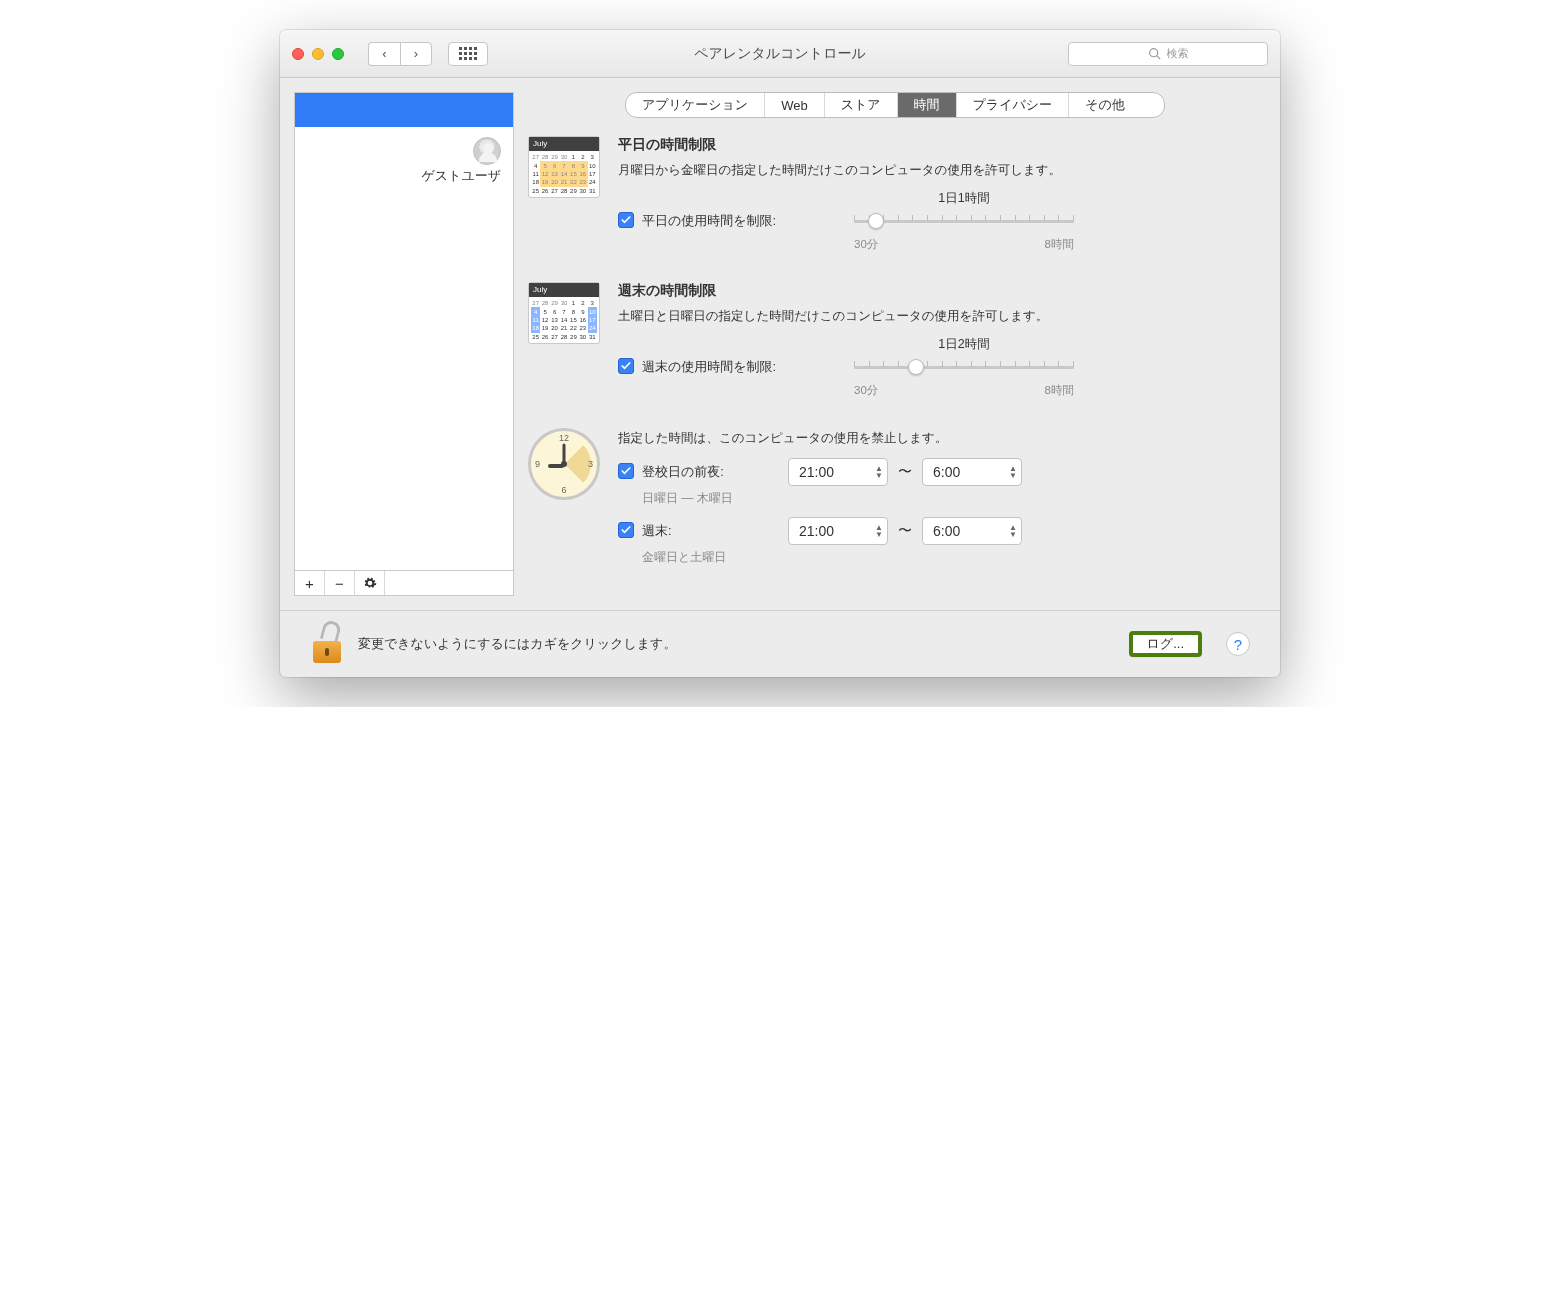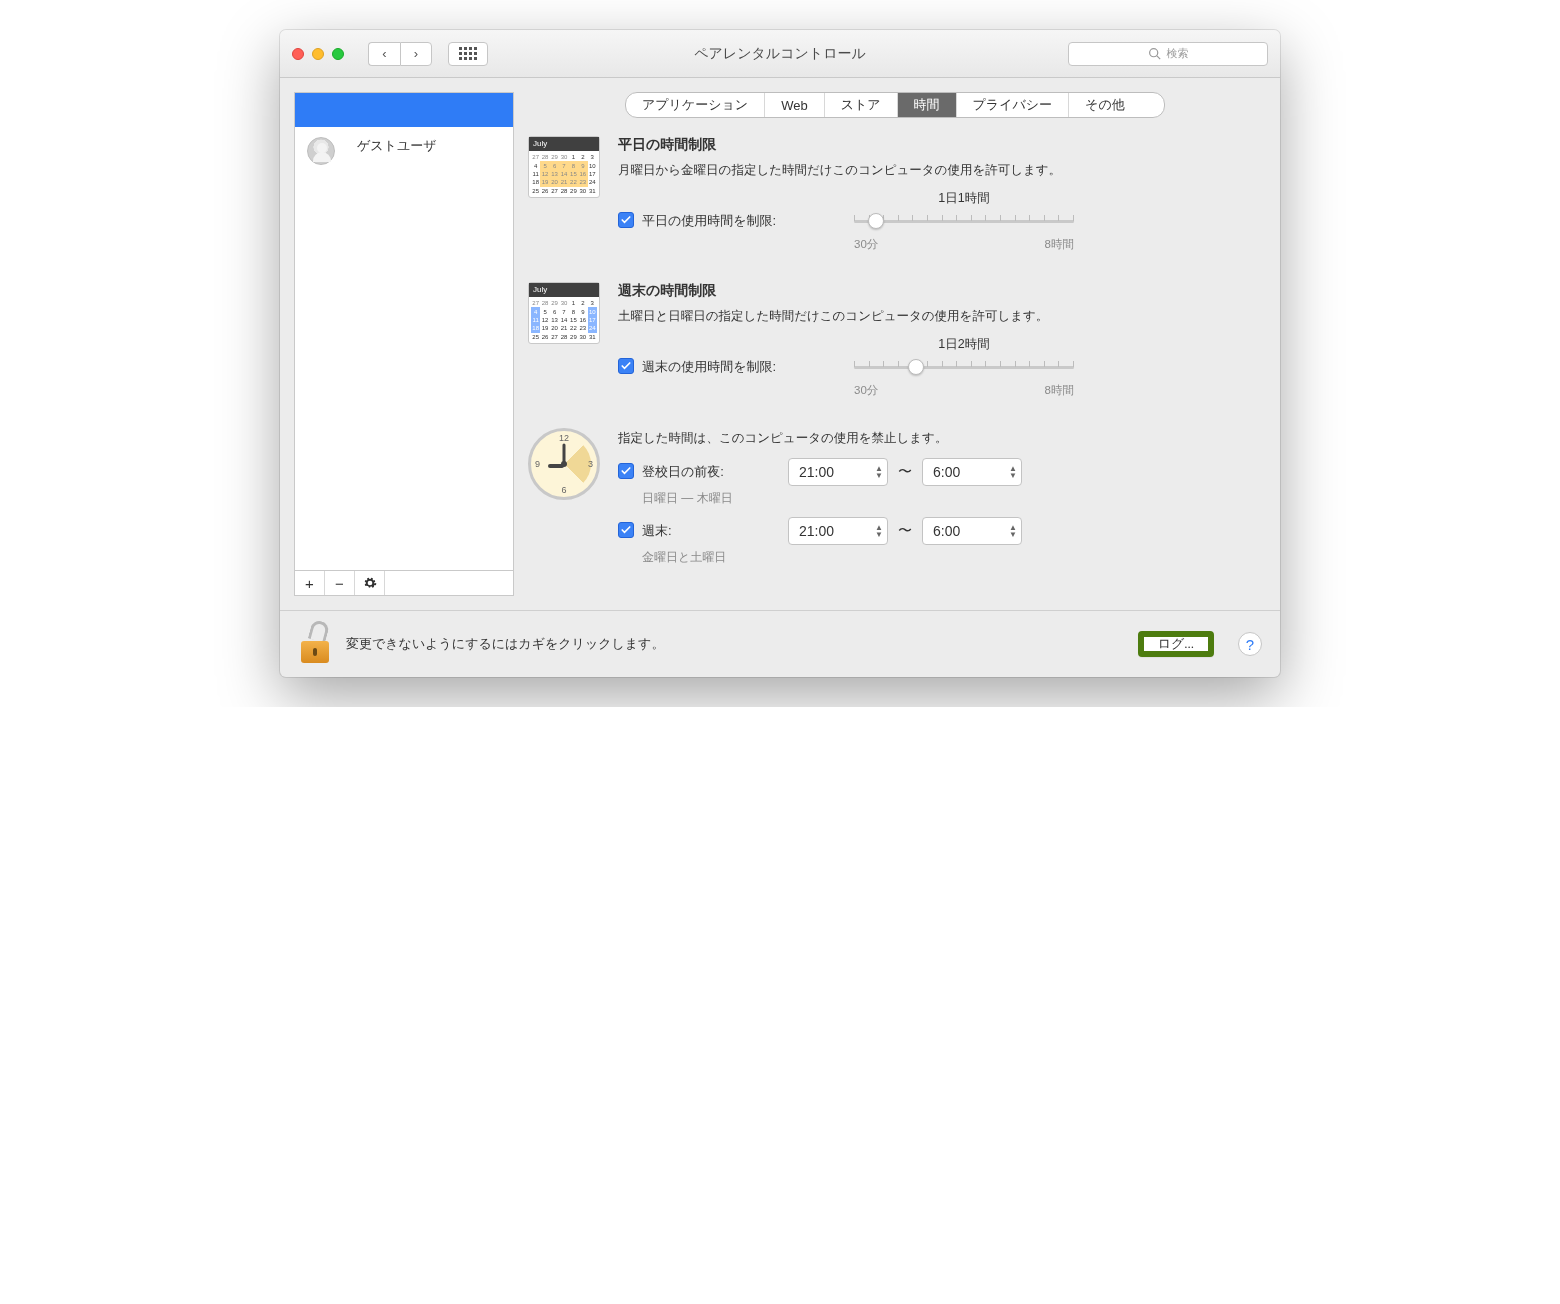--- a/index.html
+++ b/index.html
@@ -59,21 +59,21 @@
 .body { display: flex; padding: 0; }
 .sidebar {
   width: 220px;
   margin: 14px 0 14px 14px;
   background: #fff;
   border: 1px solid #c9c9c9;
   border-bottom: none;
   display: flex; flex-direction: column;
 }
 .sidebar-sel { height: 34px; background: #2f7cf6; }
-.user-row { display: flex; align-items: flex-start; gap: 22px; padding: 10px 12px; color: #333; }
+.user-row { display: flex; align-items: flex-end; gap: 2px; padding: 10px 12px; color: #333; flex-direction: column; }
 .avatar {
   width: 28px; height: 28px; border-radius: 50%;
   background: radial-gradient(circle at 50% 35%, #e8e8e8 0 35%, #cfcfcf 36% 100%);
   border: 1px solid #bdbdbd;
   position: relative;
 }
 .avatar::before{
   content:""; position:absolute; width:10px;height:10px;border-radius:50%;
   background:#f3f3f3; top:5px; left:9px;
 }
@@ -157,31 +157,31 @@
 .time-input{
   width:100px;height:28px;background:#fff;border:1px solid #c3c3c3;border-radius:4px;
   display:flex;align-items:center;padding:0 4px 0 10px;font-size:14px;
 }
 .stepper{margin-left:auto;display:flex;flex-direction:column;gap:0;}
 .stepper span{font-size:8px;line-height:7px;color:#666;}
 .tilde{font-size:14px;color:#333;}
 
 .footer {
   border-top: 1px solid #cfcfcf;
-  padding: 14px 18px;
+  padding: 14px 30px;
   display: flex; align-items: center; gap: 14px;
 }
 .lock-icon{width:34px;height:38px;position:relative;flex-shrink:0;}
 .lock-shackle{position:absolute;width:18px;height:20px;border:3px solid #b8b8b8;border-bottom:none;border-radius:10px 10px 0 0;top:-4px;left:12px;transform:rotate(15deg);}
 .lock-body{position:absolute;bottom:0;width:28px;height:22px;background:linear-gradient(#f3b24a,#d98b1f);border-radius:3px;left:3px;}
 .lock-body::after{content:"";position:absolute;width:4px;height:8px;background:#6b4a15;border-radius:2px;top:7px;left:12px;}
 .footer-text{font-size:13px;color:#333;}
 .log-btn{
-  margin-left:auto;height:26px;padding:0 14px;background:#fff;border:6px solid #4d7c0f;
-  border-radius:4px;display:flex;align-items:center;font-size:13px;box-shadow:0 1px 1px rgba(0,0,0,0.05);font-family:Liberation Serif, serif;
+  margin-left:auto;height:26px;padding:0 14px;background:#fff;border:4px solid #4d7c0f;
+  border-radius:4px;display:flex;align-items:center;font-size:13px;box-shadow:0 1px 1px rgba(0,0,0,0.05);
 }
 .help-btn{
   width:24px;height:24px;border-radius:50%;background:#fff;border:1px solid #c6c6c6;
   display:flex;align-items:center;justify-content:center;color:#2f7cf6;font-size:15px;margin-left:10px;
 }
 </style>
 </head>
 <body>
 
 <div class="window">

